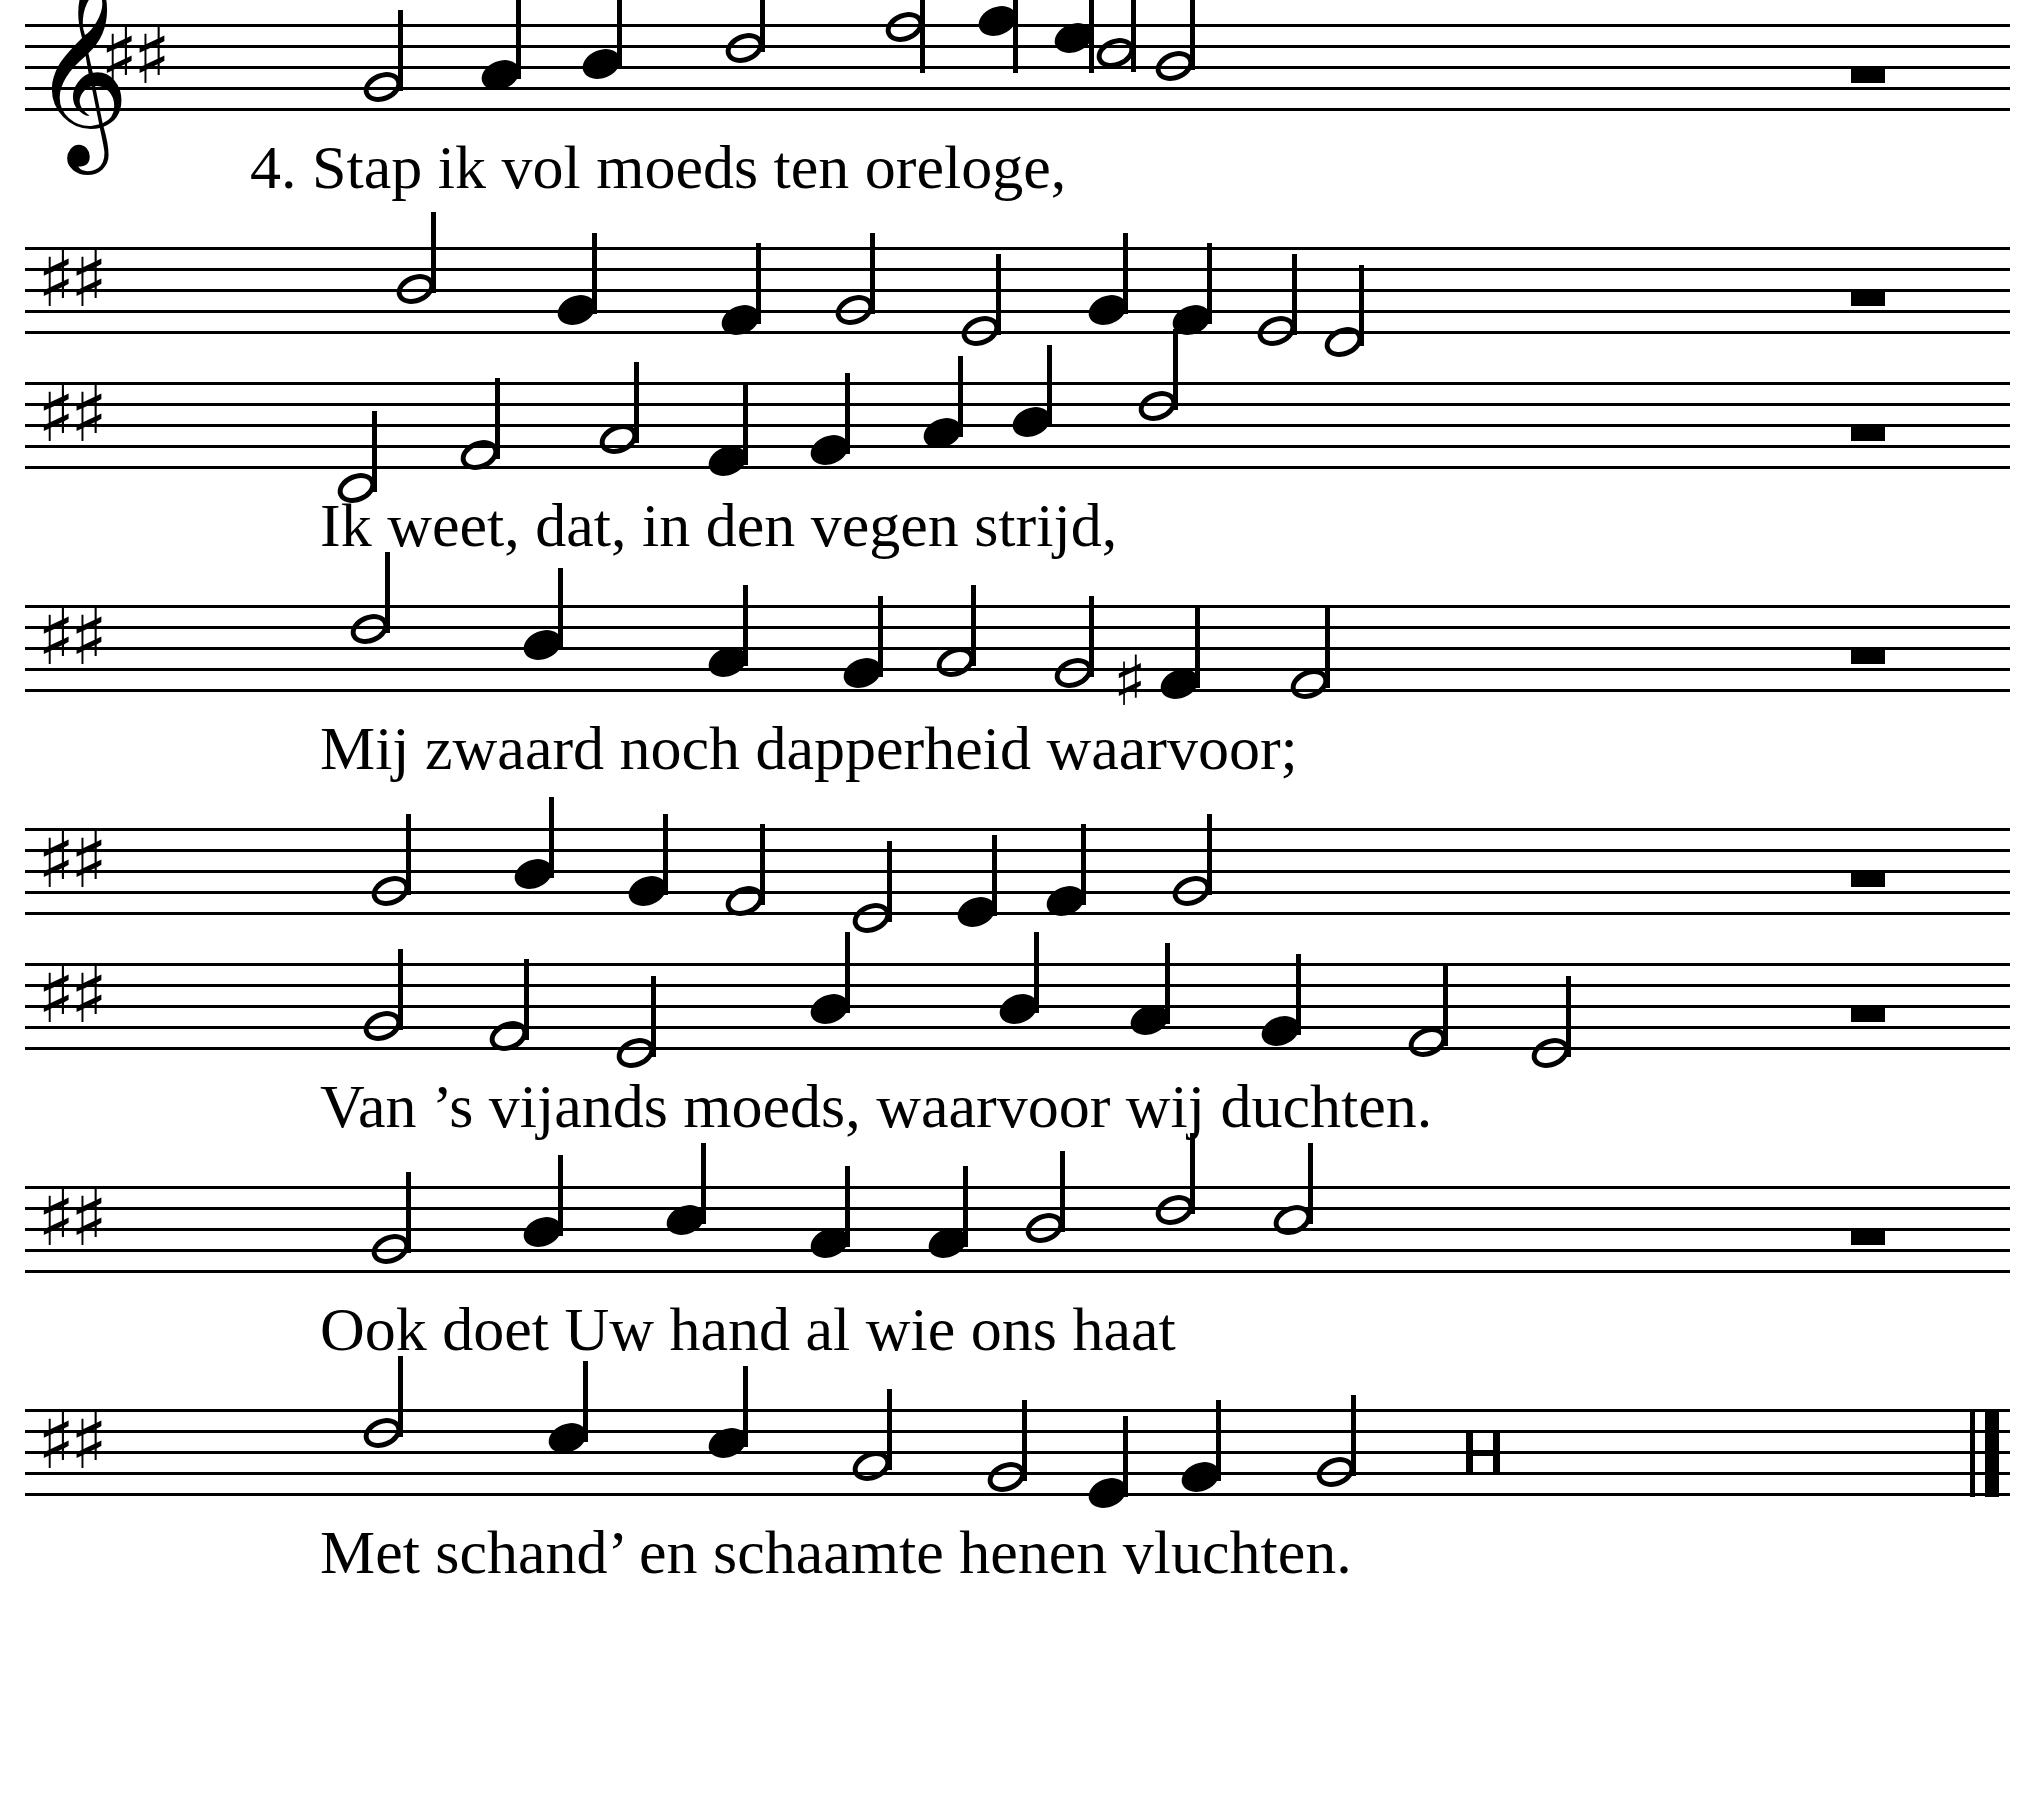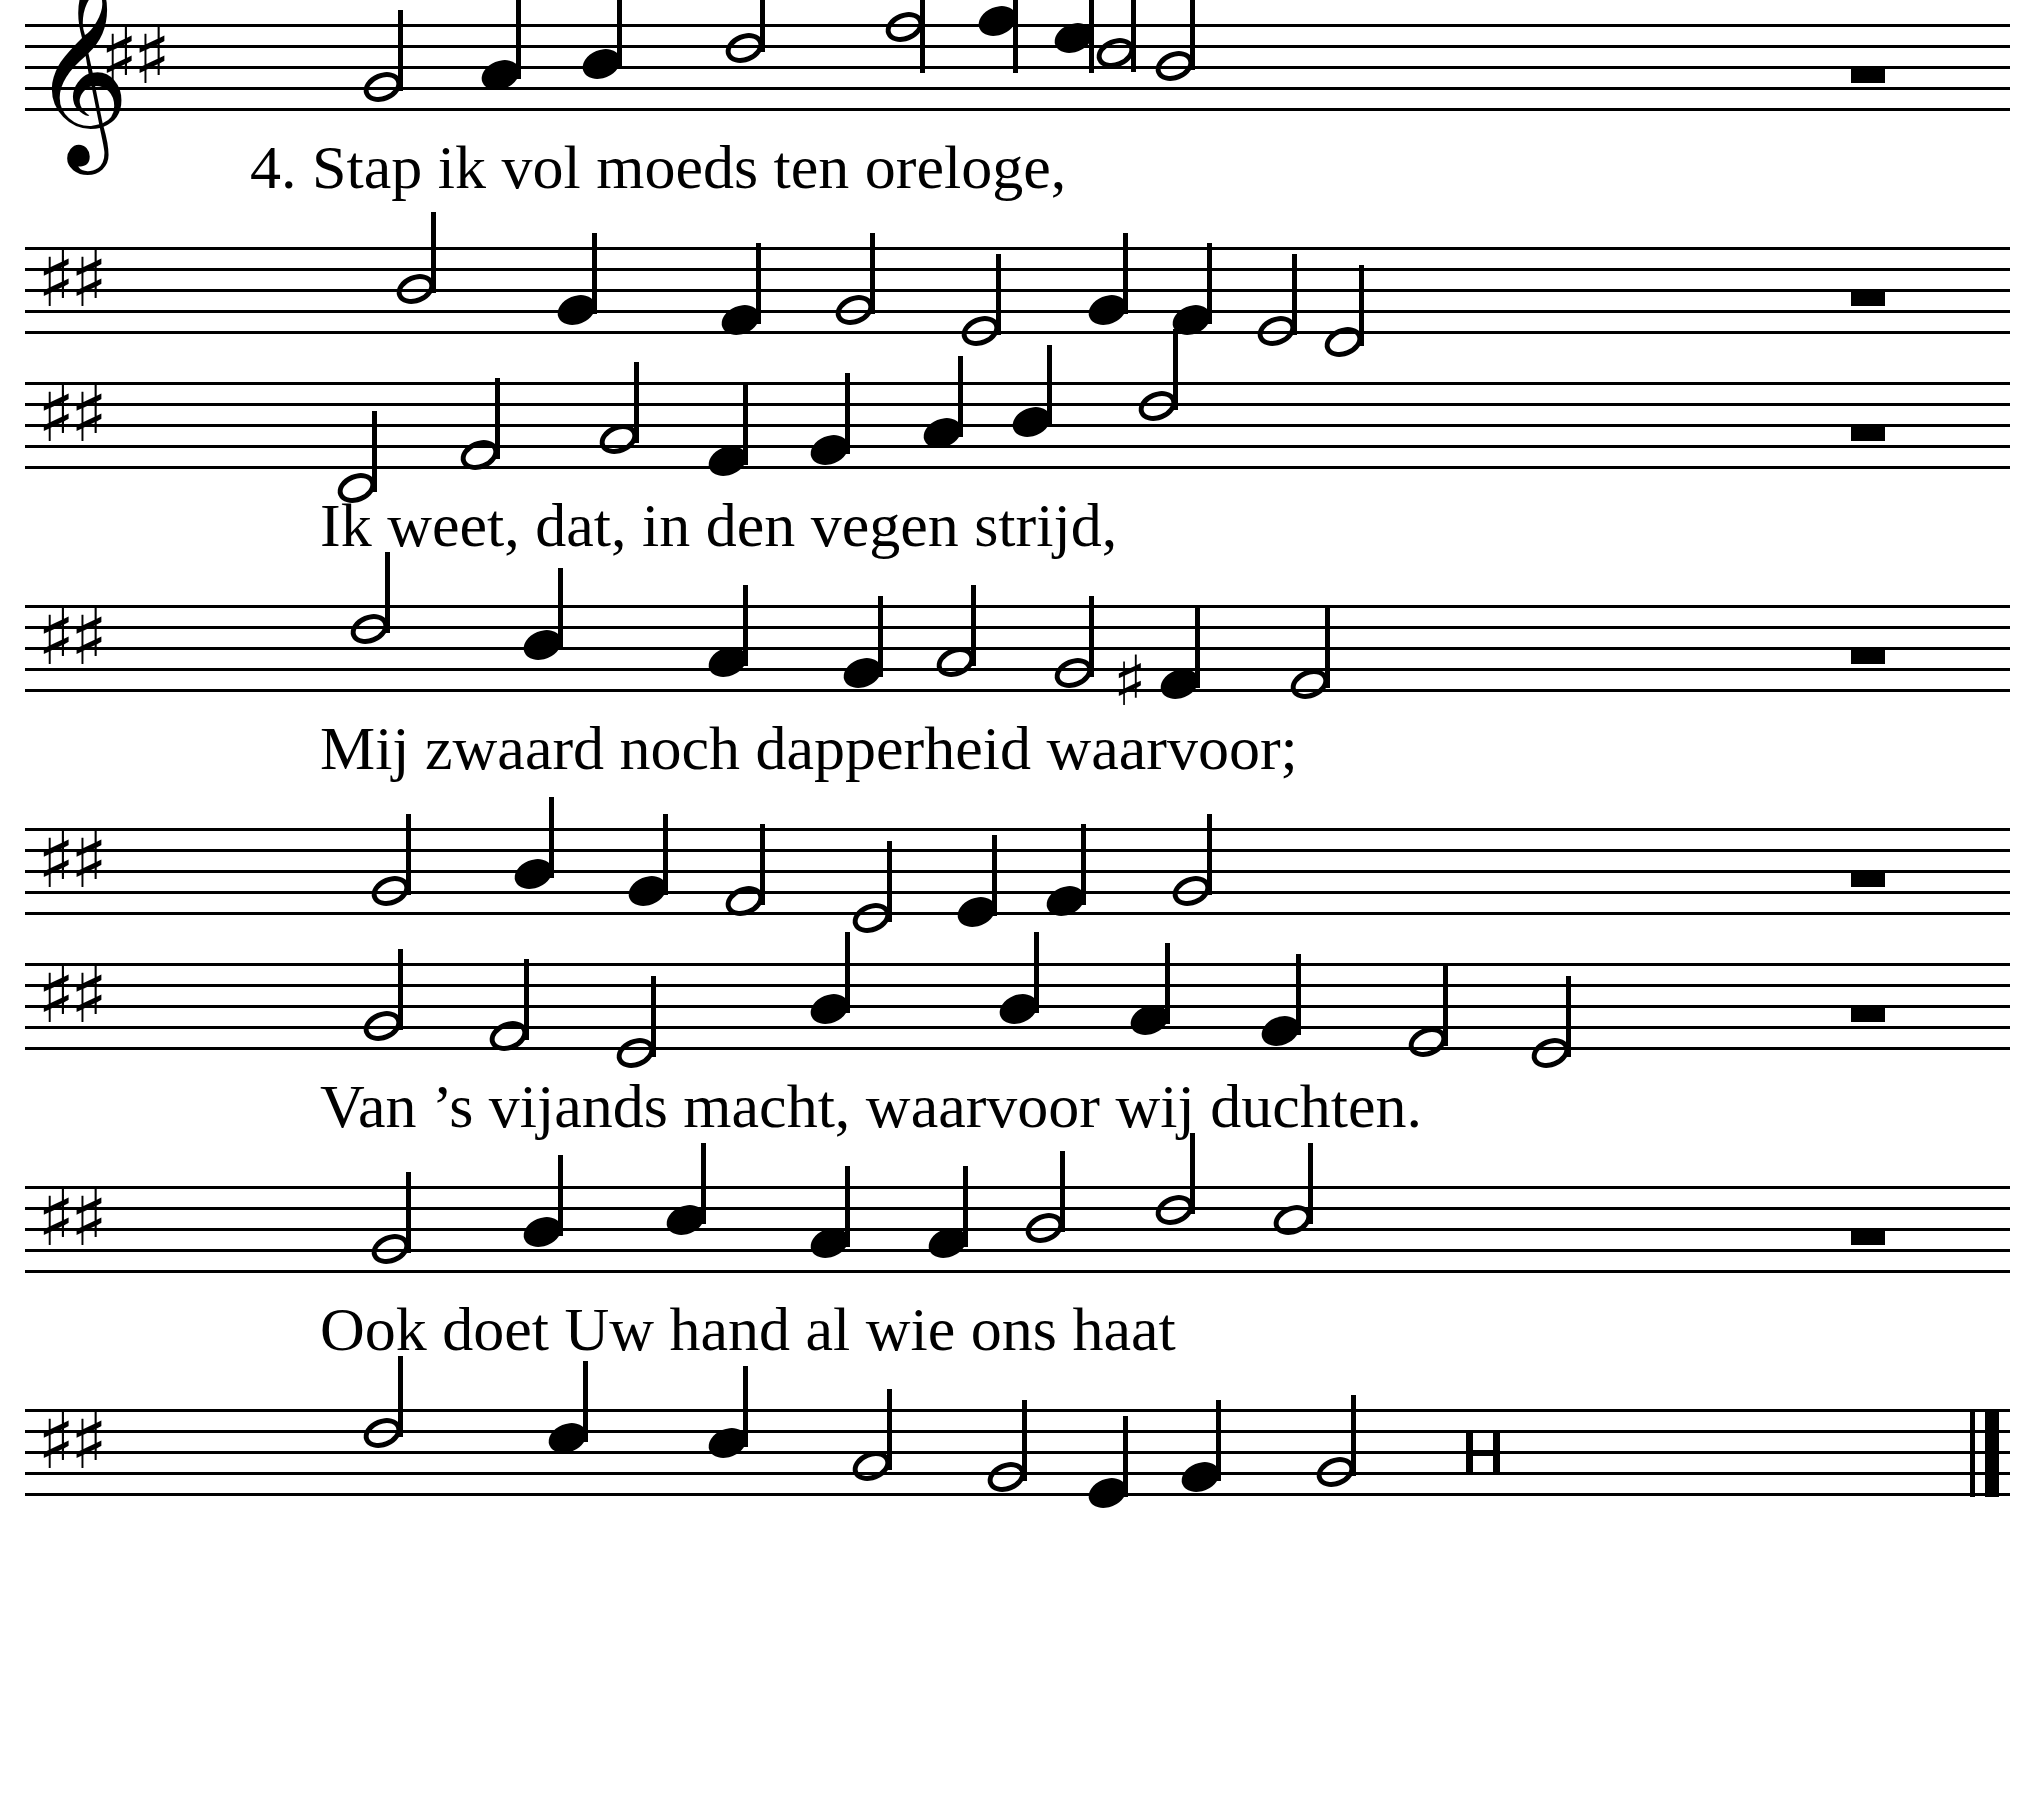--- a/index.html
+++ b/index.html
@@ -469,21 +469,21 @@
           <div class="head"></div>
           <div class="stem"></div>
         </div>
       <div class="note open" style="left:1531px; top:100px;">
           <div class="head"></div>
           <div class="stem"></div>
         </div>
 
       <div class="halfrest" style="left:1851px; top:69px;"></div>
     </div>
-    <div class="lyric">Van ’s vijands macht, waarvoor wij duchten.</div>
+    <div class="lyric">Van ’s vijands moeds, waarvoor wij duchten.</div>
   </div>
 
   <div class="system">
     <div class="staff">
       <div class="staff-lines">
         <div class="ln l1"></div>
           <div class="ln l2"></div>
           <div class="ln l3"></div>
           <div class="ln l4"></div>
           <div class="ln l5"></div>
@@ -576,16 +576,17 @@
         <div class="v v1"></div>
           <div class="v v2"></div>
           <div class="h"></div>
       </div>
 
       <div class="finalbar" style="left:1970px;">
         <div class="thin"></div>
           <div class="thick"></div>
       </div>
     </div>
+    <div class="lyric">Met schand’ en schaamte henen vluchten.</div>
   </div>
 
 </div>
 
 
 </body></html>

